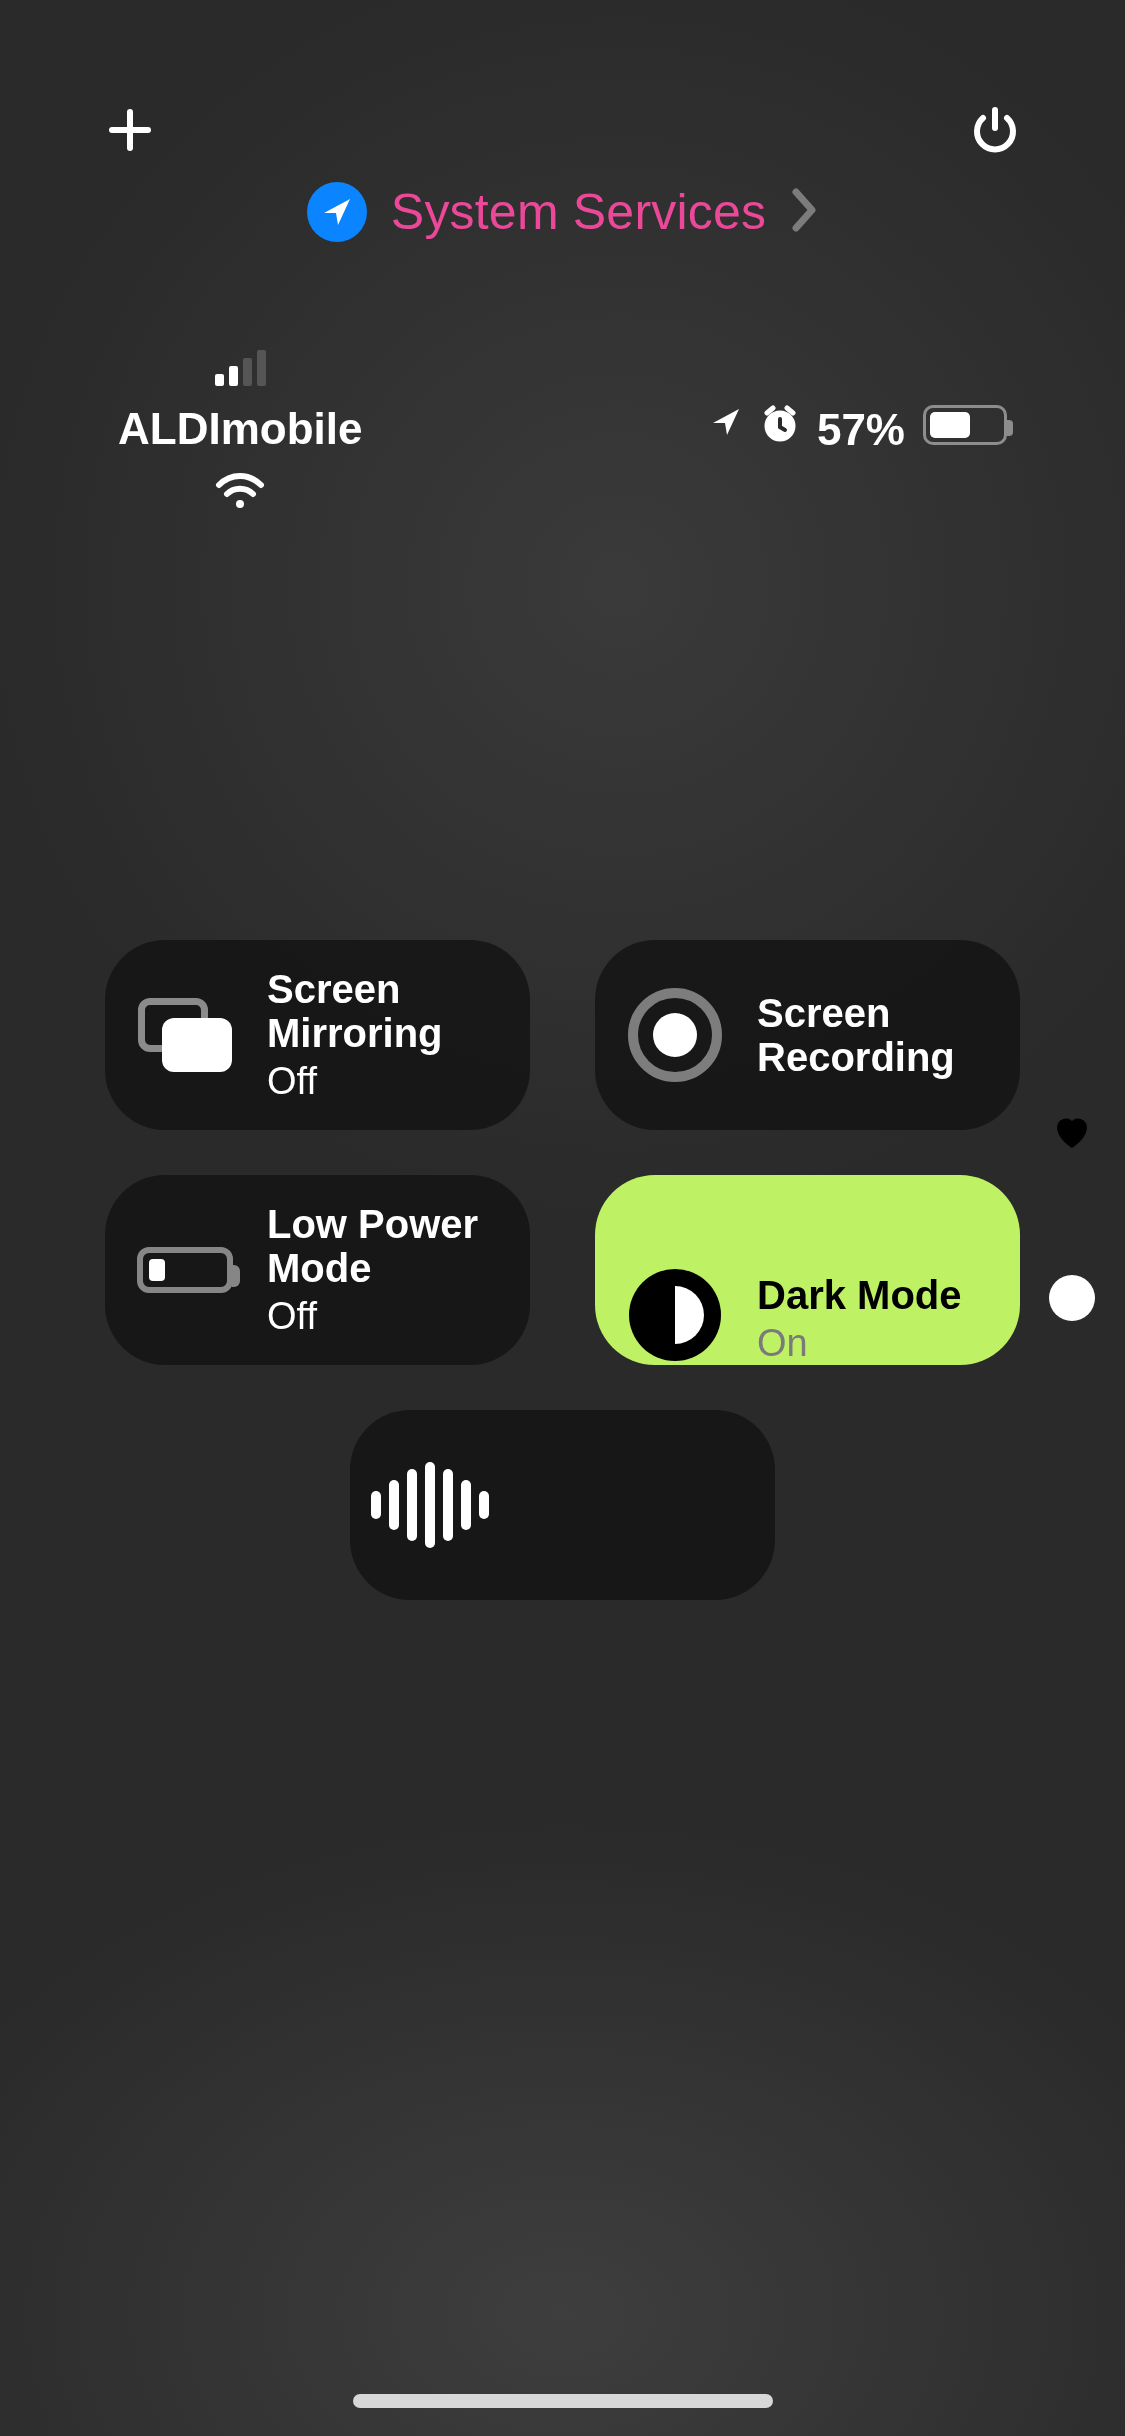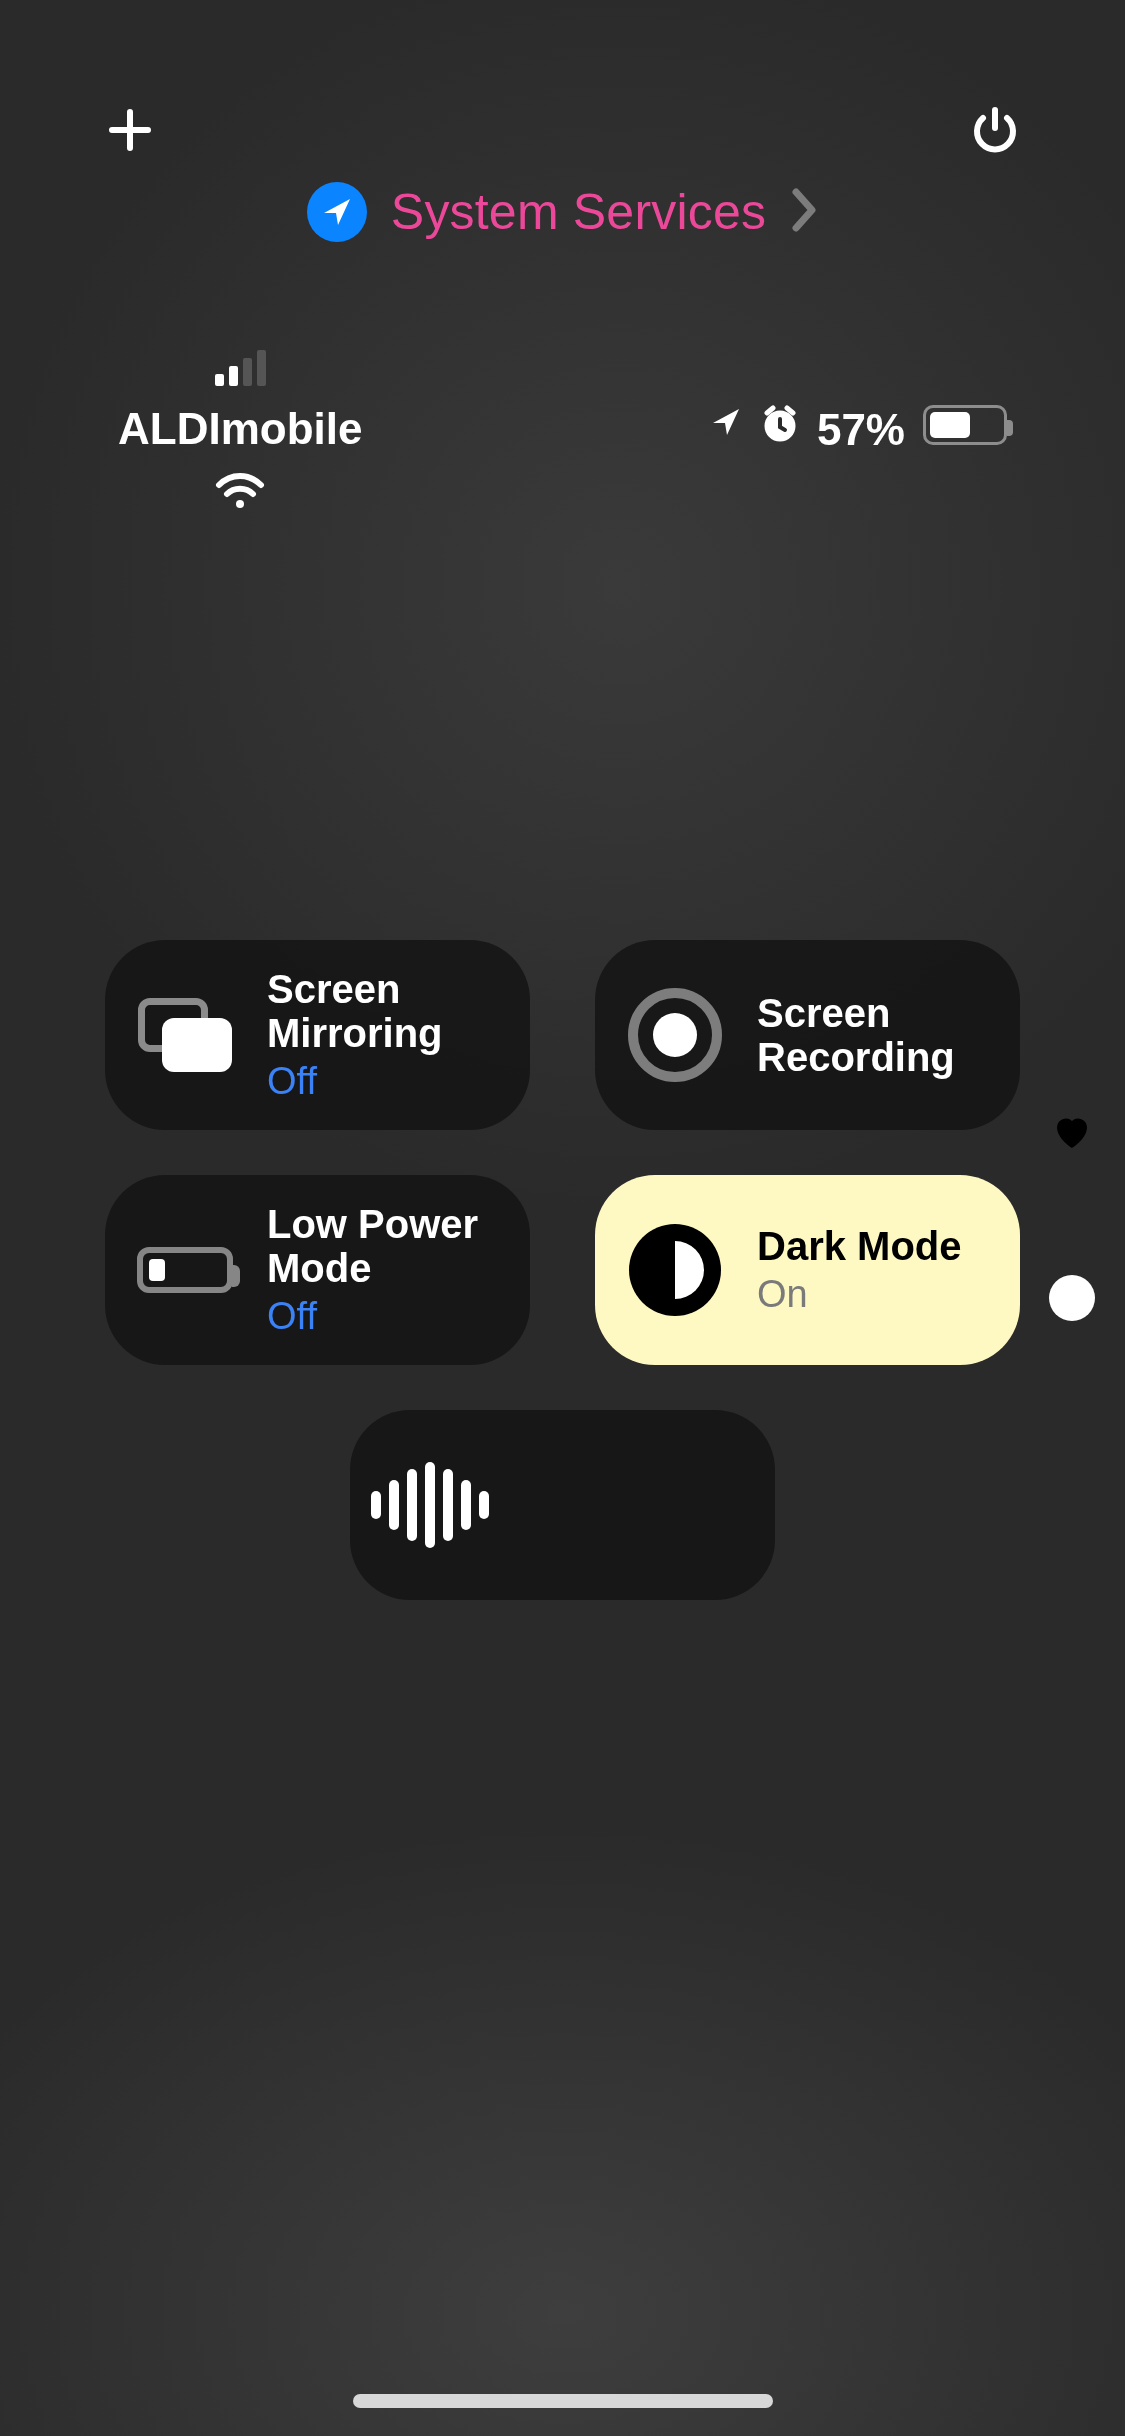--- a/index.html
+++ b/index.html
@@ -42,25 +42,25 @@
 
     
     .batt{position:relative;width:84px;height:40px;border:3px solid rgba(255,255,255,0.45);border-radius:10px;display:flex;align-items:center;padding:4px;}
     .batt .fill{height:100%;width:57%;background:#fff;border-radius:5px;}
     .batt .nub{position:absolute;right:-9px;top:12px;width:6px;height:16px;background:rgba(255,255,255,0.45);border-radius:0 4px 4px 0;}
 
     
     .tiles{position:absolute;top:940px;left:115px;right:115px;}
     .row{display:flex;gap:65px;margin-bottom:45px;justify-content:center;}
     .tile{flex:0 0 425px;height:190px;border-radius:60px;background:rgba(20,20,20,0.85);display:flex;align-items:center;gap:32px;padding:0 36px 0 30px;}
-    .tile.active{background:#fef9c3;}
+    .tile.active{background:#bef264;align-items:flex-end;}
     .tile .ico{width:100px;height:100px;flex:0 0 100px;display:flex;align-items:center;justify-content:center;}
     .tile .lbl{display:flex;flex-direction:column;line-height:1.1;}
     .tile .title{font-size:40px;font-weight:600;color:#fff;}
-    .tile .sub{font-size:38px;font-weight:500;color:#3b82f6;margin-top:6px;}
+    .tile .sub{font-size:38px;font-weight:500;color:#ffffff;margin-top:6px;}
     .tile.active .title{color:#000;}
     .tile.active .sub{color:#7a7a7a;}
 
     .row.last .tile{flex:0 0 425px;}
 
     
     .side-dot{position:absolute;right:30px;width:46px;height:46px;border-radius:50%;}
     .side-heart{top:1108px;color:#000;}
     .side-white{top:1275px;background:#fff;}
 

